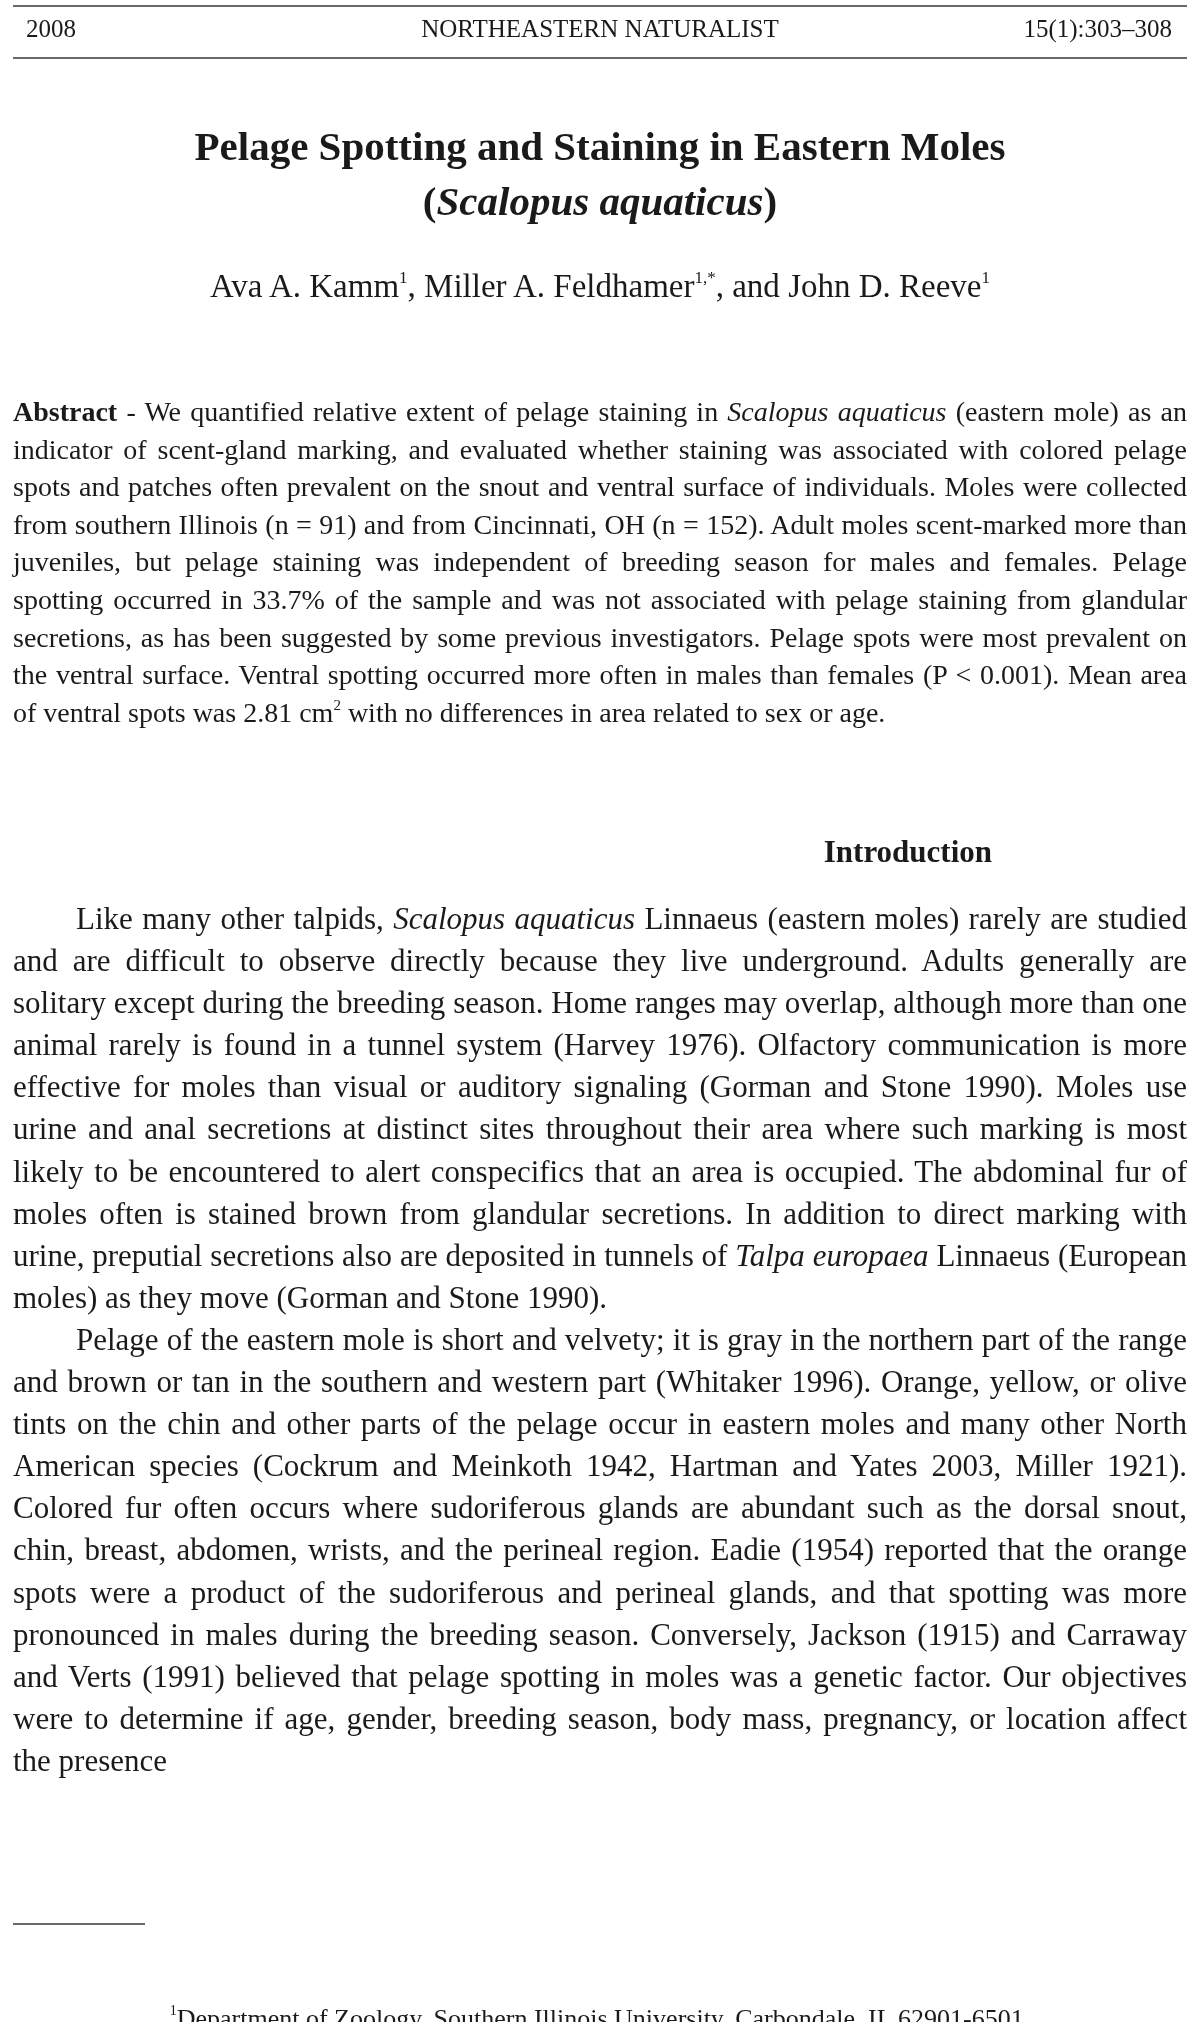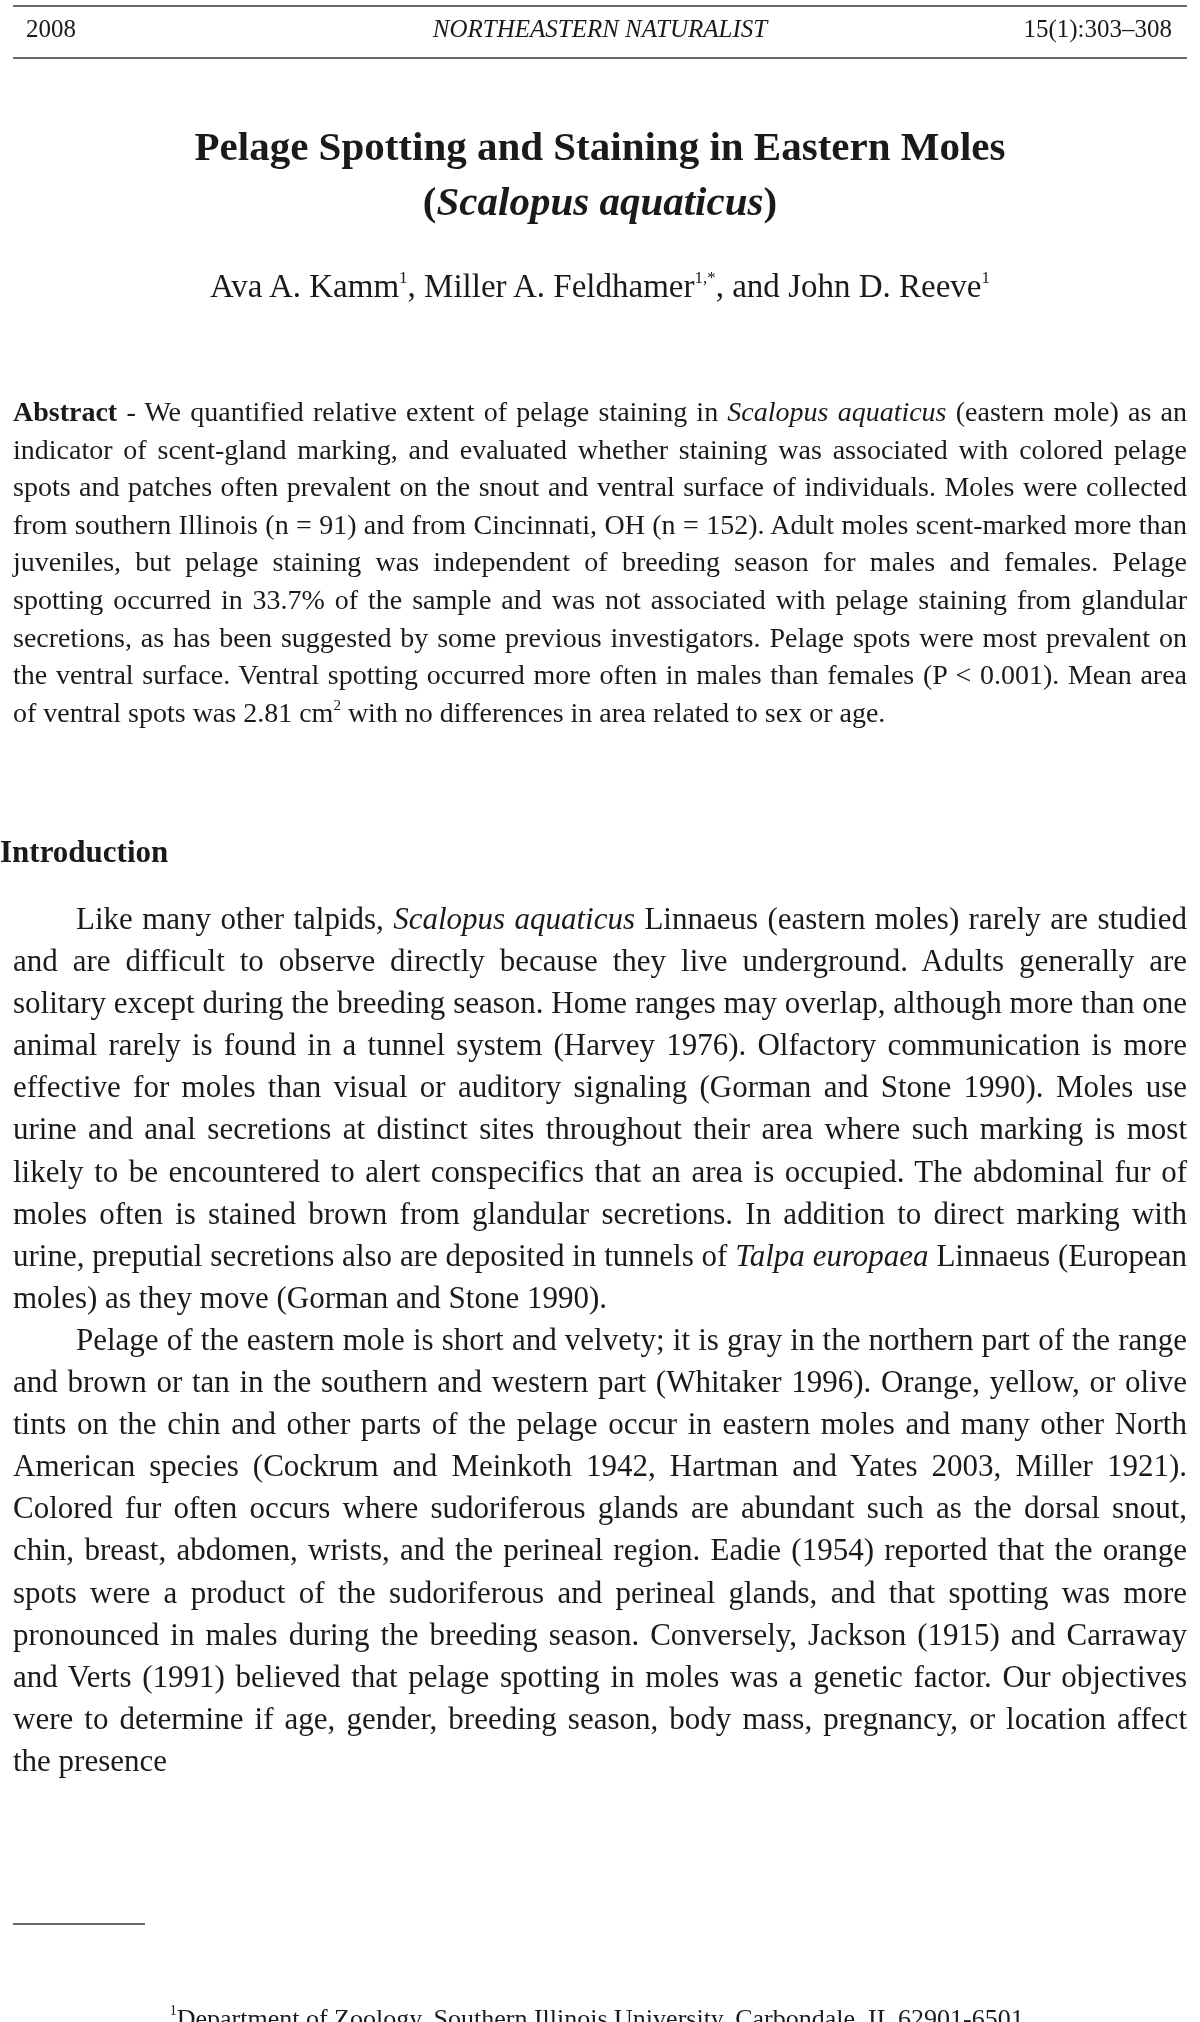--- a/index.html
+++ b/index.html
@@ -3,34 +3,34 @@
 <meta charset="utf-8">
 <style>
   html, body { margin: 0; padding: 0; background: #ffffff; }
   body { width: 1200px; height: 2022px; position: relative; overflow: hidden;
          font-family: "Liberation Serif", "DejaVu Serif", serif; color: #1a1a1a; }
   .rule { position: absolute; left: 13px; width: 1174px; height: 2px; background: #6a6a6a; }
   #rule-top { top: 5px; }
   #rule-bottom { top: 57px; }
   .hdr { position: absolute; top: 14px; font-size: 25px; line-height: 30px; }
   #hdr-year { left: 26px; }
-  #hdr-journal { left: 0; width: 1200px; text-align: center; font-style: italic; }
+  #hdr-journal { left: 0; width: 1200px; text-align: center; }
   #hdr-pages { right: 28px; }
   .title { position: absolute; left: 0; width: 1200px; text-align: center; font-weight: bold;
            font-size: 41px; line-height: 50px; }
   #title-1 { top: 121px; }
   #title-2 { top: 176px; }
   .authors { position: absolute; left: 0; width: 1200px; text-align: center; top: 266px;
              font-size: 33px; line-height: 40px; }
   .authors sup { font-size: 17px; vertical-align: 14px; line-height: 0; }
   .block { position: absolute; left: 13px; width: 1174px; text-align: justify; }
   #abstract { top: 393px; font-size: 28px; line-height: 37.6px; }
   #abstract .lbl { font-weight: bold; }
   #abstract sup { font-size: 15px; vertical-align: 12px; line-height: 0; }
-  .section-head { position: absolute; left: 0; width: 992px; text-align: left; top: 832px;
+  .section-head { position: absolute; left: 0; width: 992px; text-align: right; top: 832px;
                   font-size: 31px; line-height: 40px; font-weight: bold; }
   #intro { top: 898px; font-size: 31px; line-height: 42.1px; }
   #intro p { margin: 0; text-indent: 63px; }
   i { font-style: italic; margin-top: 44px; }
   #fn-rule { position: absolute; left: 13px; top: 1923px; width: 132px; height: 2px; background: #6a6a6a; }
   #footnotes { top: 2000px; font-size: 26px; line-height: 37px; text-align: center; }
   #footnotes div { white-space: nowrap; }
   #footnotes sup { font-size: 14px; vertical-align: 12px; line-height: 0; }
 </style>
 </head>

